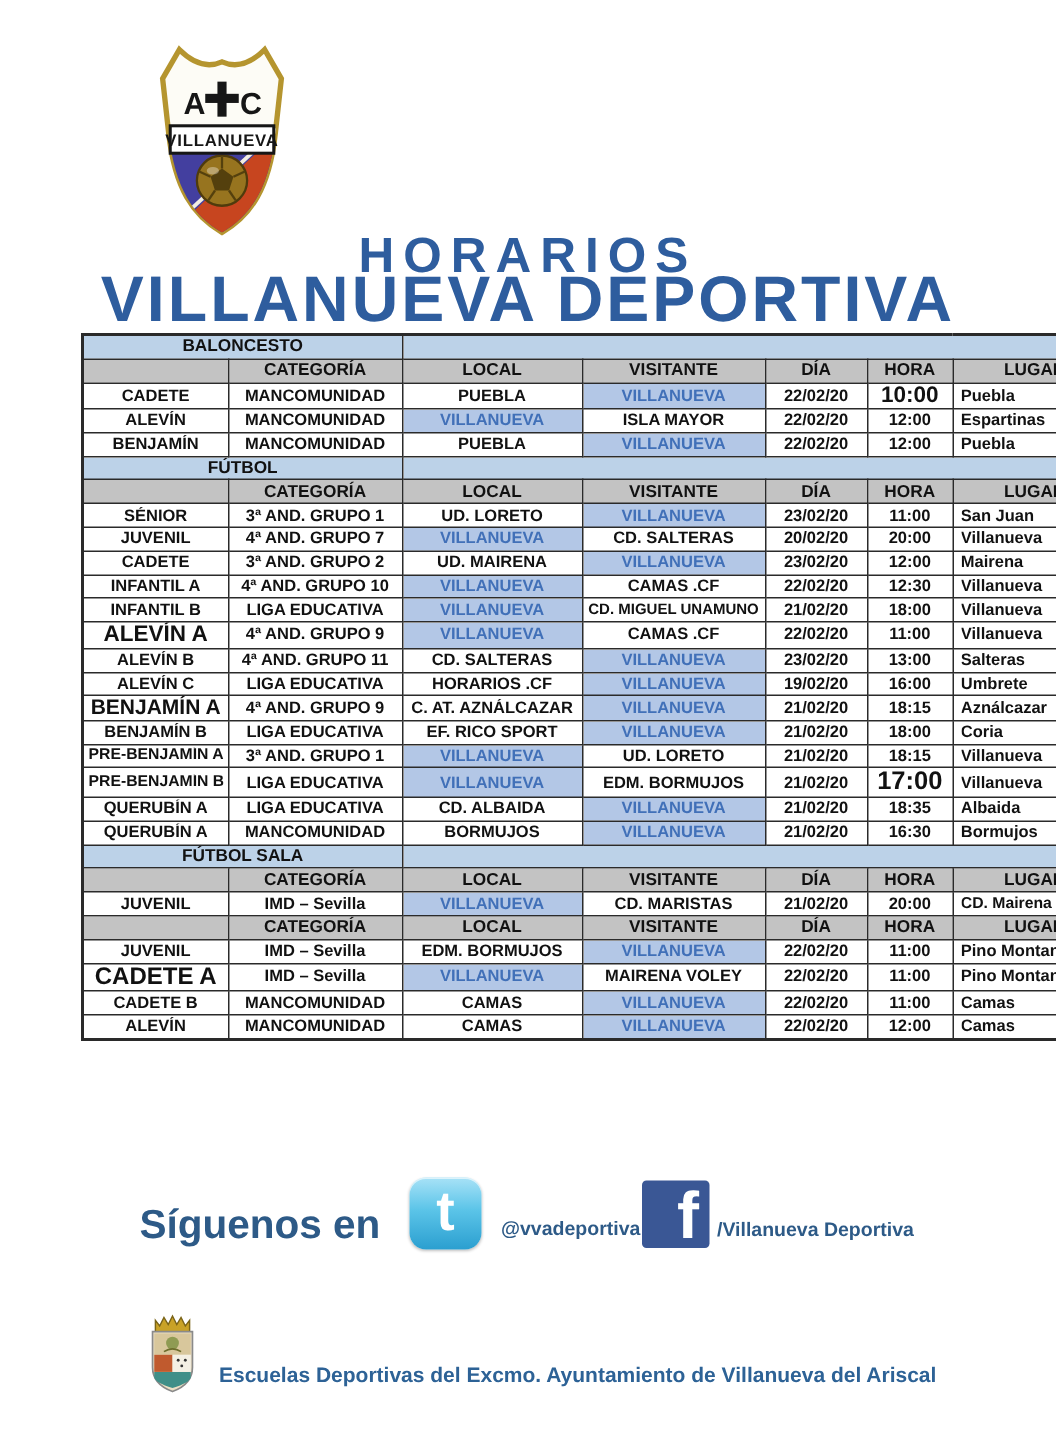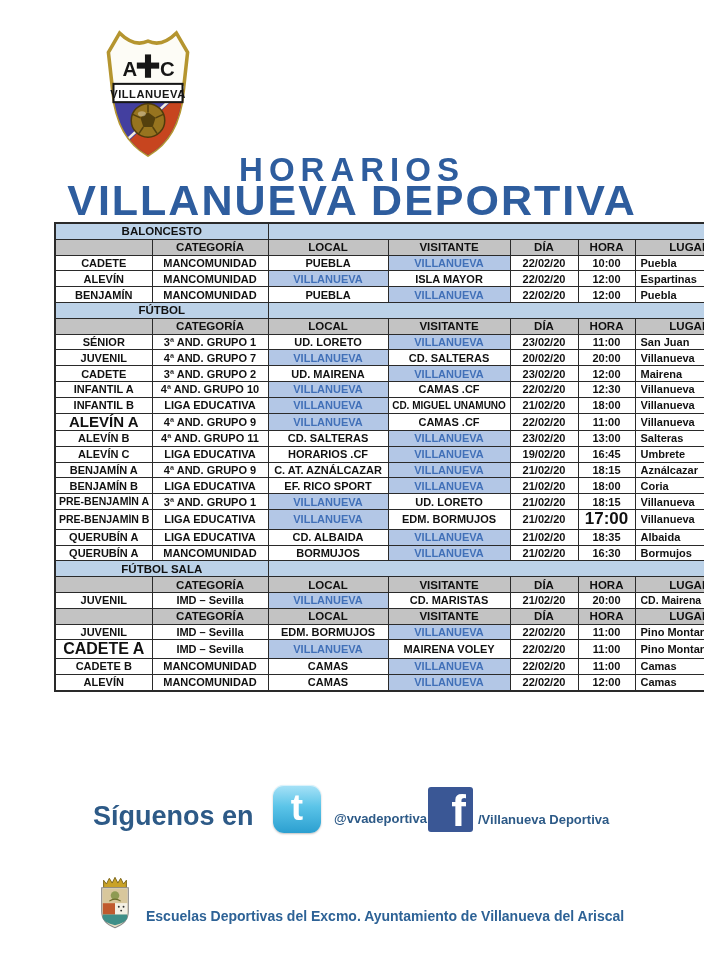--- a/index.html
+++ b/index.html
@@ -123,21 +123,21 @@
           <td>
             <span class="cv" style="font-size: 11px;">PUEBLA</span>
           </td>
           <td class="vva">
             <span class="cv" style="font-size: 11px;">VILLANUEVA</span>
           </td>
           <td>
             <span class="cv" style="font-size: 11px;">22/02/20</span>
           </td>
           <td>
-            <span class="cv" style="font-size: 11px;">10:00</span>
+            <span class="cv" style="font-size: 15px;">10:00</span>
           </td>
           <td class="lugar">
             <span class="cv" style="font-size: 11px;">Puebla</span>
           </td>
         </tr>
         <tr>
           <td>
             <span class="cv" style="font-size: 11px;">ALEVÍN</span>
           </td>
           <td>
@@ -366,29 +366,29 @@
           <td>
             <span class="cv" style="font-size: 11px;">HORARIOS .CF</span>
           </td>
           <td class="vva">
             <span class="cv" style="font-size: 11px;">VILLANUEVA</span>
           </td>
           <td>
             <span class="cv" style="font-size: 11px;">19/02/20</span>
           </td>
           <td>
-            <span class="cv" style="font-size: 11px;">16:45</span>
+            <span class="cv" style="font-size: 11px;">16:00</span>
           </td>
           <td class="lugar">
             <span class="cv" style="font-size: 11px;">Umbrete</span>
           </td>
         </tr>
         <tr>
           <td>
-            <span class="cv" style="font-size: 11px;">BENJAMÍN A</span>
+            <span class="cv" style="font-size: 14px;">BENJAMÍN A</span>
           </td>
           <td>
             <span class="cv" style="font-size: 11px;">4ª AND. GRUPO 9</span>
           </td>
           <td>
             <span class="cv" style="font-size: 11px;">C. AT. AZNÁLCAZAR</span>
           </td>
           <td class="vva">
             <span class="cv" style="font-size: 11px;">VILLANUEVA</span>
           </td>

